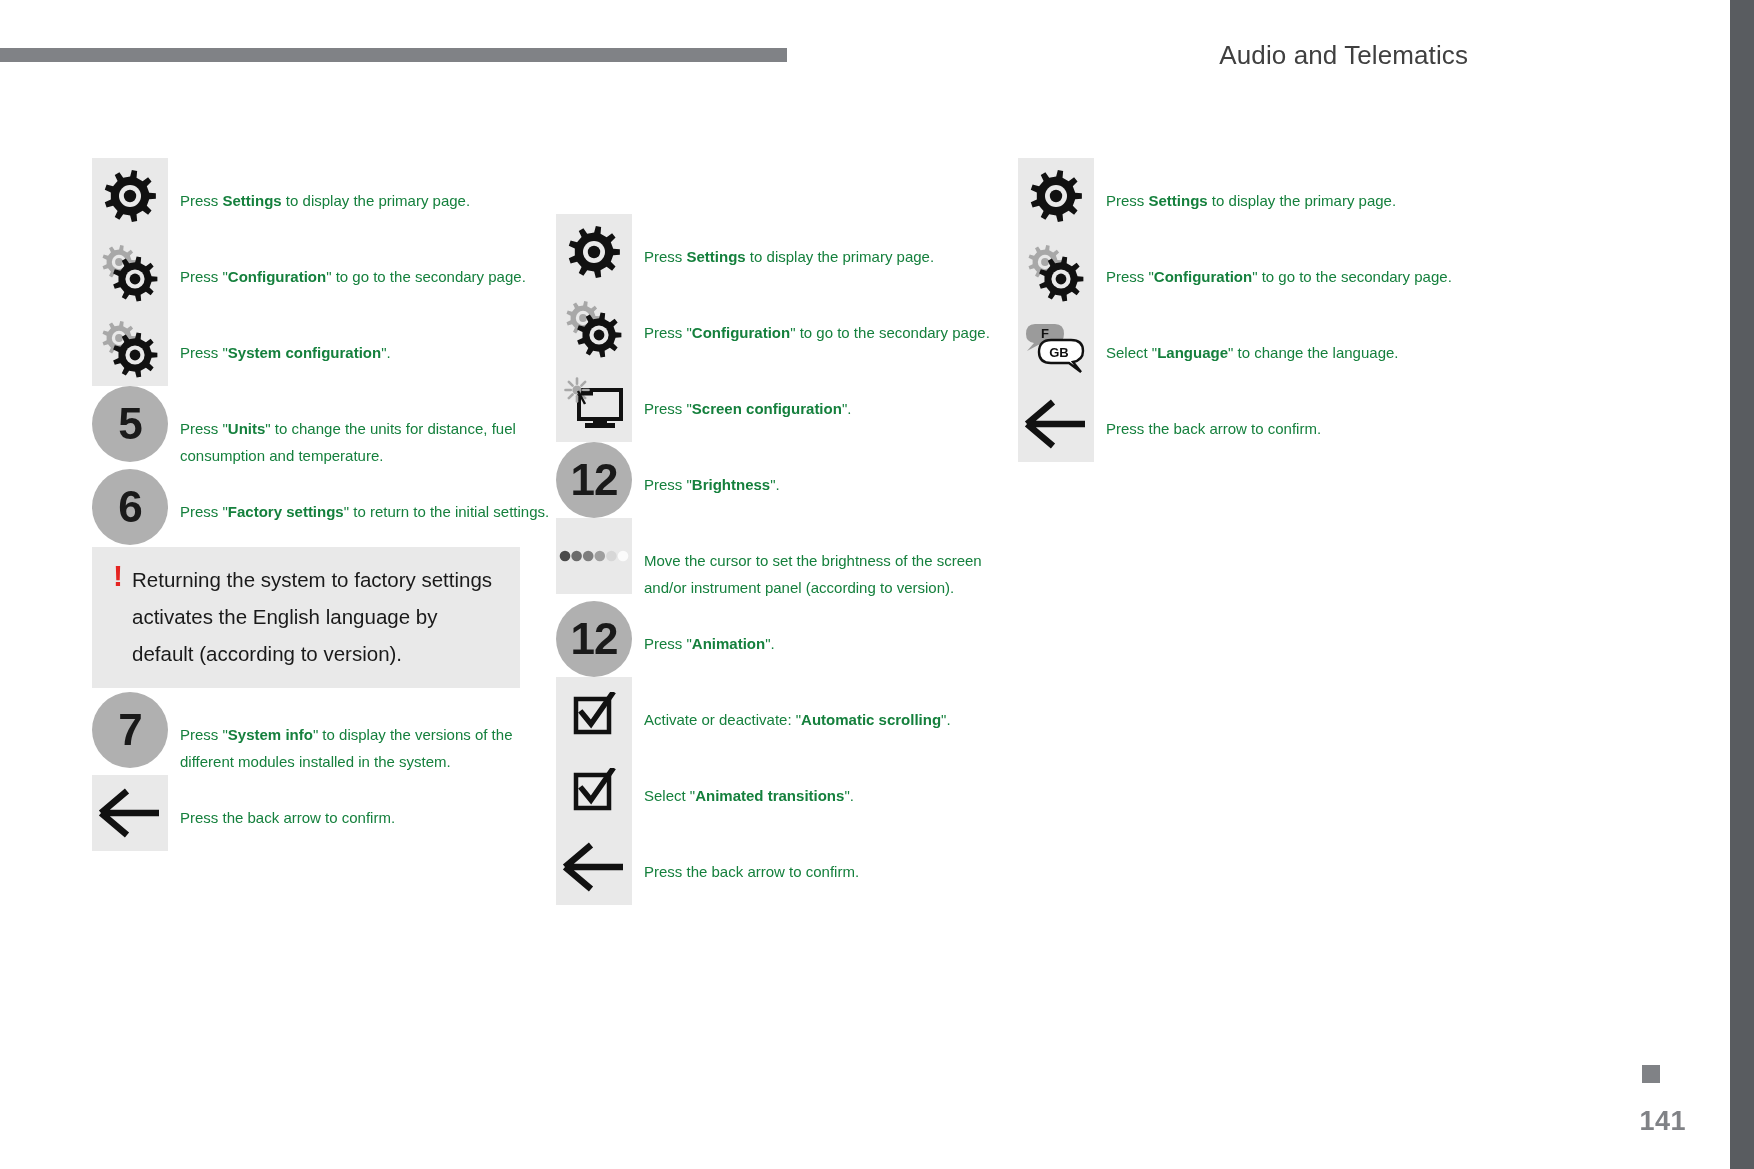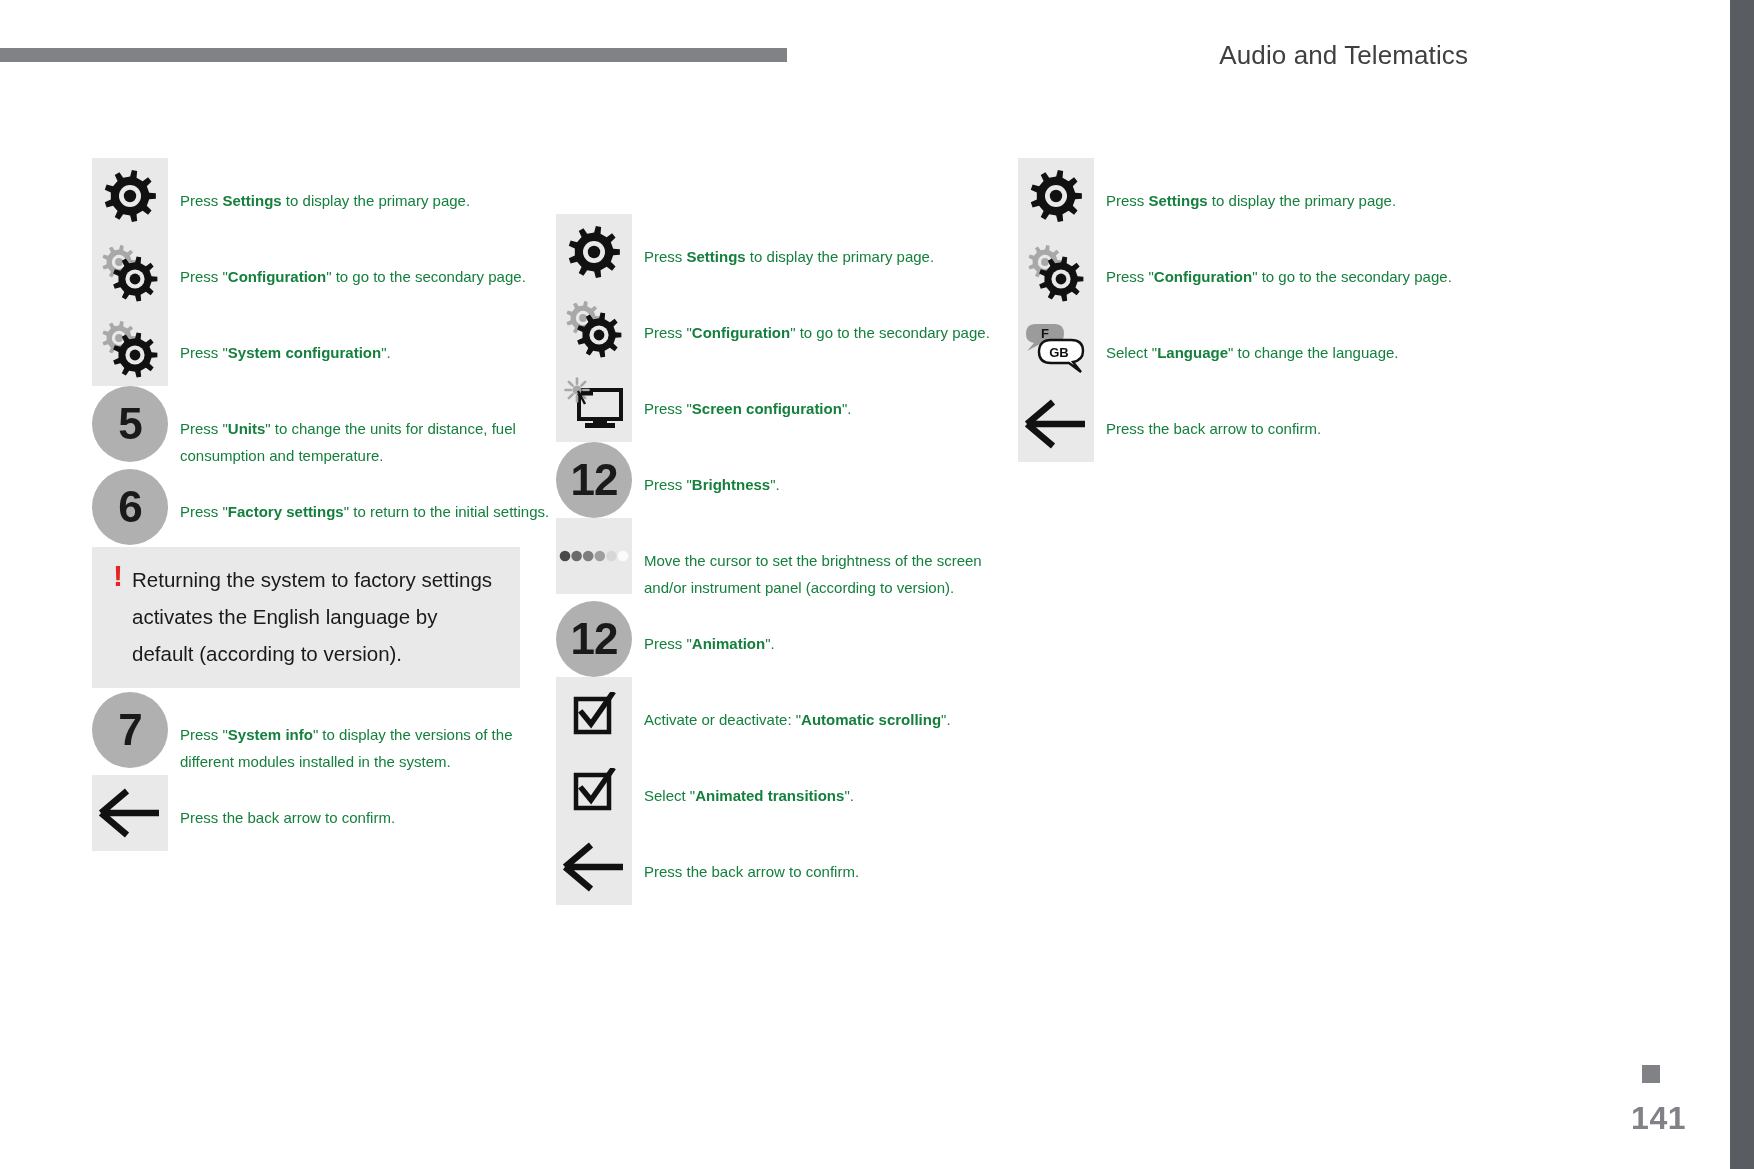--- a/index.html
+++ b/index.html
@@ -47,21 +47,21 @@
     right: 94px;
     bottom: 86px;
     width: 18px;
     height: 18px;
     background: #808286;
   }
   .page-number {
     position: absolute;
     right: 68px;
     bottom: 32px;
-    font-size: 32px;
+    font-size: 27px;
     font-weight: bold;
     color: #808286;
     letter-spacing: .5px;
   }
 
   
   .columns {
     position: absolute;
     left: 92px;
     top: 158px;

